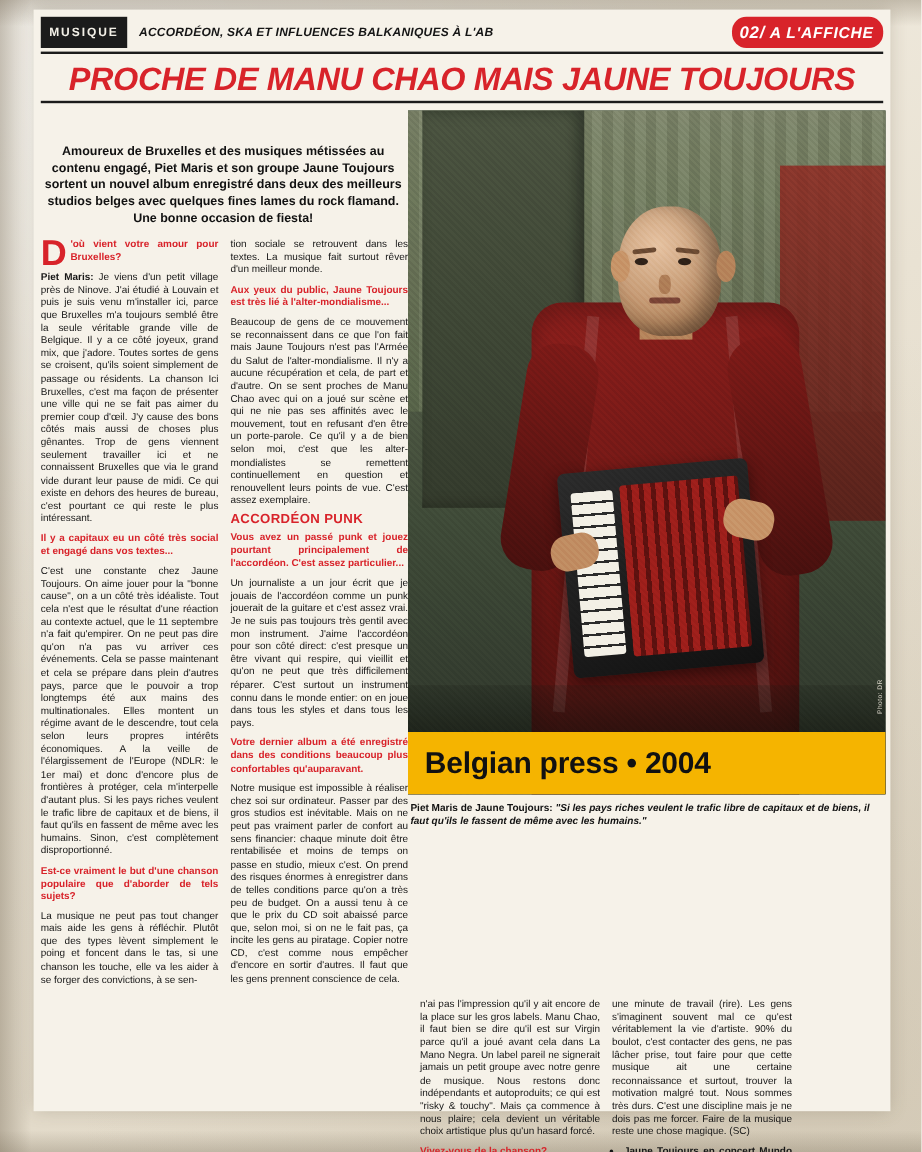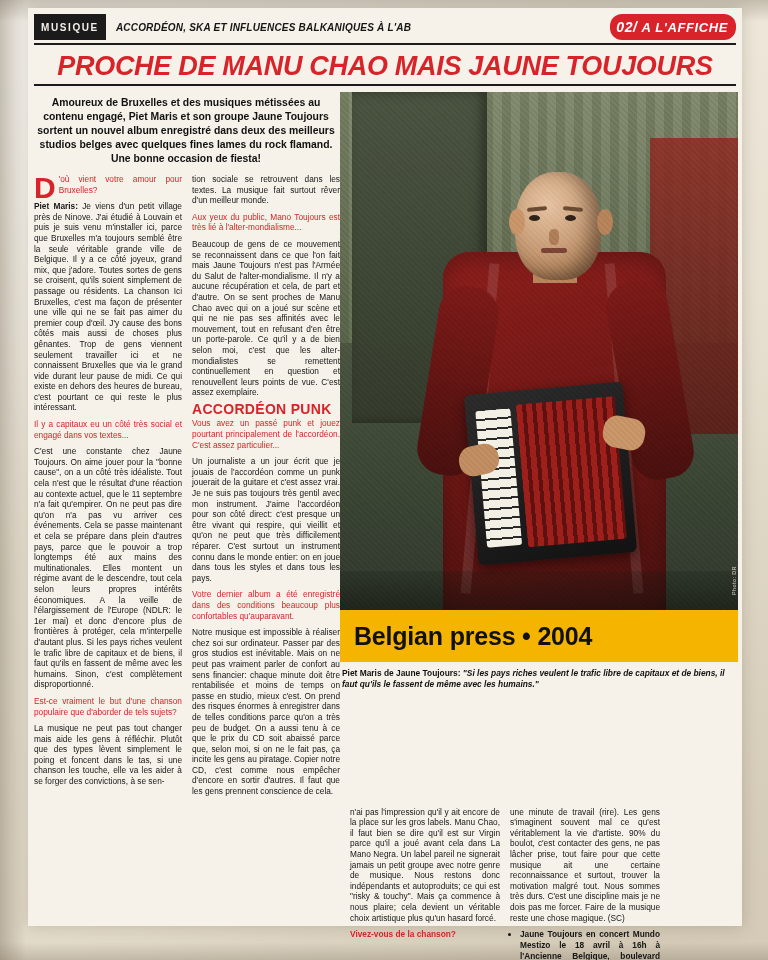--- a/index.html
+++ b/index.html
@@ -323,26 +323,26 @@
   .col {
     width: 150px;
     font-size: 8.3px;
     line-height: 10.6px;
     text-align: justify;
     color: #161616;
   }
   .col p { margin: 0 0 6px 0; }
   .col .q {
     color: #d8232a;
-    font-weight: normal;
+    font-weight: bold;
   }
   .col .sub {
     color: #d8232a;
     font-weight: bold;
-    font-size: 14px;
+    font-size: 11px;
     letter-spacing: 0.3px;
     margin: 6px 0 4px 0;
     text-transform: uppercase;
   }
   .col b { font-weight: bold; }
   .dropcap {
     float: left;
     color: #d8232a;
     font-size: 30px;
     line-height: 24px;
@@ -384,40 +384,40 @@
         <span class="pf-num">02/</span>
         <span>A L'AFFICHE</span>
       </div>
     </div>
     <div class="rule"></div>
 
     <div class="headline">PROCHE DE MANU CHAO MAIS JAUNE TOUJOURS</div>
     <div class="rule2"></div>
 
     <div class="upper">
-      <div style="width:306px;">
+      <div style="width:306px;margin-top:24px;">
         <div class="standfirst">Amoureux de Bruxelles et des musiques métissées au contenu engagé, Piet Maris et son groupe Jaune Toujours sortent un nouvel album enregistré dans deux des meilleurs studios belges avec quelques fines lames du rock flamand. Une bonne occasion de fiesta!</div>
 
         <div class="body-wrap" style="margin:8px 0 0 0;">
           <div class="col">
             <p>
               <span class="dropcap">D</span>
               <span class="q">'où vient votre amour pour Bruxelles?</span>
             </p>
             <p>
               <b>Piet Maris:</b><span> Je viens d'un petit village près de Ninove. J'ai étudié à Louvain et puis je suis venu m'installer ici, parce que Bruxelles m'a toujours semblé être la seule véritable grande ville de Belgique. Il y a ce côté joyeux, grand mix, que j'adore. Toutes sortes de gens se croisent, qu'ils soient simplement de passage ou résidents. La chanson Ici Bruxelles, c'est ma façon de présenter une ville qui ne se fait pas aimer du premier coup d'œil. J'y cause des bons côtés mais aussi de choses plus gênantes. Trop de gens viennent seulement travailler ici et ne connaissent Bruxelles que via le grand vide durant leur pause de midi. Ce qui existe en dehors des heures de bureau, c'est pourtant ce qui reste le plus intéressant.</span>
             </p>
             <p class="q">Il y a capitaux eu un côté très social et engagé dans vos textes...</p>
             <p>C'est une constante chez Jaune Toujours. On aime jouer pour la "bonne cause", on a un côté très idéaliste. Tout cela n'est que le résultat d'une réaction au contexte actuel, que le 11 septembre n'a fait qu'empirer. On ne peut pas dire qu'on n'a pas vu arriver ces événements. Cela se passe maintenant et cela se prépare dans plein d'autres pays, parce que le pouvoir a trop longtemps été aux mains des multinationales. Elles montent un régime avant de le descendre, tout cela selon leurs propres intérêts économiques. A la veille de l'élargissement de l'Europe (NDLR: le 1er mai) et donc d'encore plus de frontières à protéger, cela m'interpelle d'autant plus. Si les pays riches veulent le trafic libre de capitaux et de biens, il faut qu'ils en fassent de même avec les humains. Sinon, c'est complètement disproportionné.</p>
             <p class="q">Est-ce vraiment le but d'une chanson populaire que d'aborder de tels sujets?</p>
             <p>La musique ne peut pas tout changer mais aide les gens à réfléchir. Plutôt que des types lèvent simplement le poing et foncent dans le tas, si une chanson les touche, elle va les aider à se forger des convictions, à se sen-</p>
           </div>
           <div class="col">
             <p>tion sociale se retrouvent dans les textes. La musique fait surtout rêver d'un meilleur monde.</p>
-            <p class="q">Aux yeux du public, Mano Toujours est très lié à l'alter-mondialisme...</p>
+            <p class="q">Aux yeux du public, Jaune Toujours est très lié à l'alter-mondialisme...</p>
             <p>Beaucoup de gens de ce mouvement se reconnaissent dans ce que l'on fait mais Jaune Toujours n'est pas l'Armée du Salut de l'alter-mondialisme. Il n'y a aucune récupération et cela, de part et d'autre. On se sent proches de Manu Chao avec qui on a joué sur scène et qui ne nie pas ses affinités avec le mouvement, tout en refusant d'en être un porte-parole. Ce qu'il y a de bien selon moi, c'est que les alter-mondialistes se remettent continuellement en question et renouvellent leurs points de vue. C'est assez exemplaire.</p>
             <p class="sub">ACCORDÉON PUNK</p>
             <p class="q">Vous avez un passé punk et jouez pourtant principalement de l'accordéon. C'est assez particulier...</p>
             <p>Un journaliste a un jour écrit que je jouais de l'accordéon comme un punk jouerait de la guitare et c'est assez vrai. Je ne suis pas toujours très gentil avec mon instrument. J'aime l'accordéon pour son côté direct: c'est presque un être vivant qui respire, qui vieillit et qu'on ne peut que très difficilement réparer. C'est surtout un instrument connu dans le monde entier: on en joue dans tous les styles et dans tous les pays.</p>
             <p class="q">Votre dernier album a été enregistré dans des conditions beaucoup plus confortables qu'auparavant.</p>
             <p>Notre musique est impossible à réaliser chez soi sur ordinateur. Passer par des gros studios est inévitable. Mais on ne peut pas vraiment parler de confort au sens financier: chaque minute doit être rentabilisée et moins de temps on passe en studio, mieux c'est. On prend des risques énormes à enregistrer dans de telles conditions parce qu'on a très peu de budget. On a aussi tenu à ce que le prix du CD soit abaissé parce que, selon moi, si on ne le fait pas, ça incite les gens au piratage. Copier notre CD, c'est comme nous empêcher d'encore en sortir d'autres. Il faut que les gens prennent conscience de cela.</p>
           </div>
         </div>
       </div>
 

